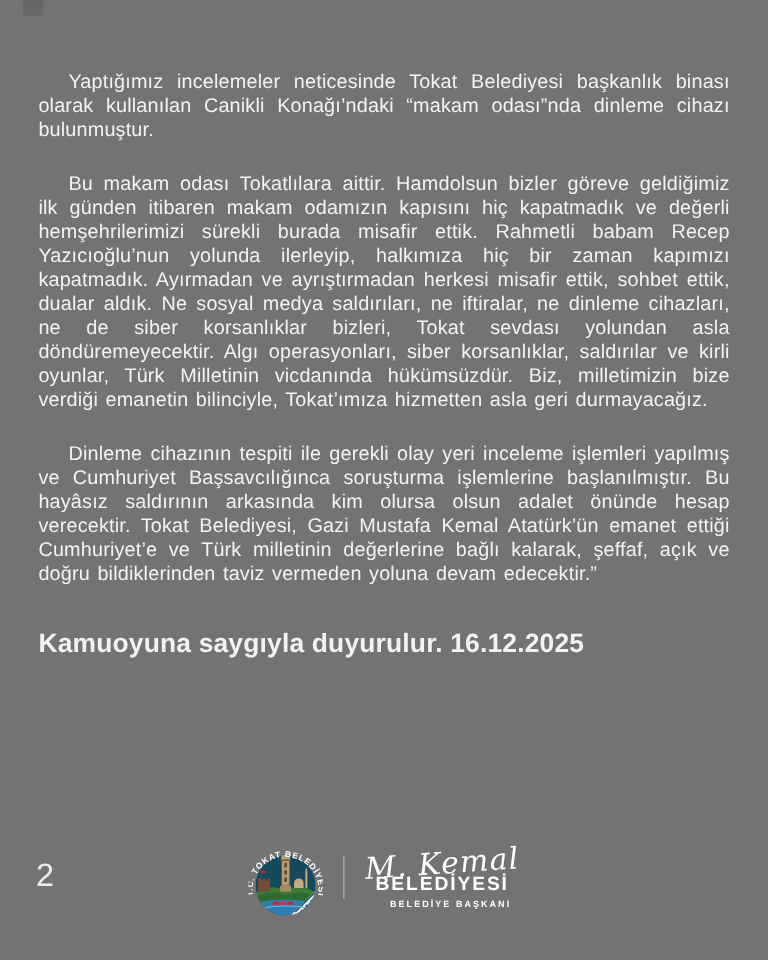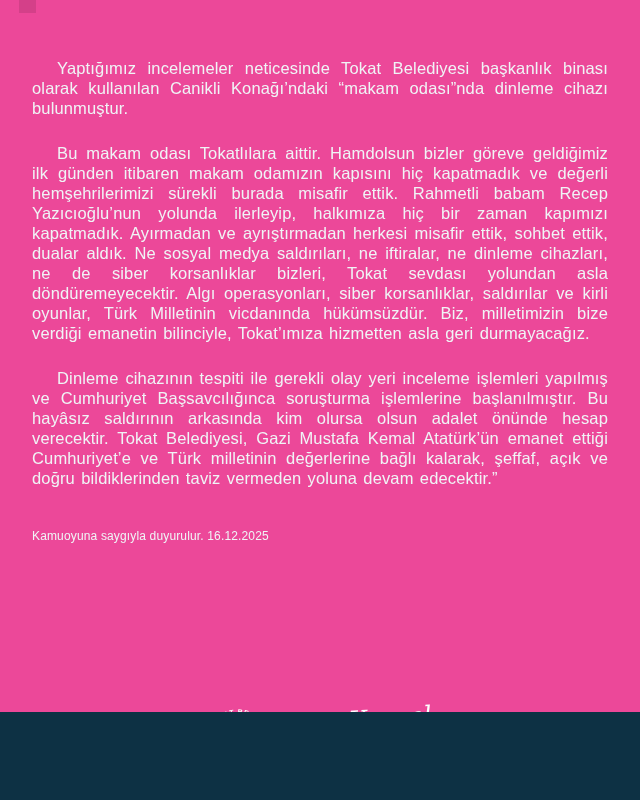--- a/index.html
+++ b/index.html
@@ -1,19 +1,19 @@
 <!DOCTYPE html>
 <html lang="tr"><head>
 <meta charset="utf-8">
 <style>
   html,body{margin:0;padding:0;background:#0d3144;}
   .page{
     position:relative;
-    width:640px;height:712px;
-    background:#ec4899;
+    width:640px;height:800px;
+    background:#737373;
     font-family:"Liberation Sans", sans-serif;
     overflow:hidden;
     margin:0 auto;
   }
   .corner-mark{
     position:absolute;left:19px;top:0;
     width:17px;height:13px;
     background:rgba(0,0,0,0.10);
   }
   .content{
@@ -26,25 +26,25 @@
     font-size:16.5px;
     line-height:20px;
     text-align:justify;
     text-indent:25px;
     letter-spacing:0.15px;
     word-spacing:1.5px;
     font-weight:500;
   }
   .closing{
     margin-top:38px;
-    font-size:12px;
+    font-size:22px;
     line-height:20px;
     letter-spacing:0.15px;
     color:#F0F4F6;
-    font-weight:400;
+    font-weight:700;
   }
   .footer{
     position:absolute;
     left:0;right:0;top:690px;height:82px;
     display:flex;
     align-items:center;
     justify-content:center;
     gap:17px;
   }
   .page-number{

